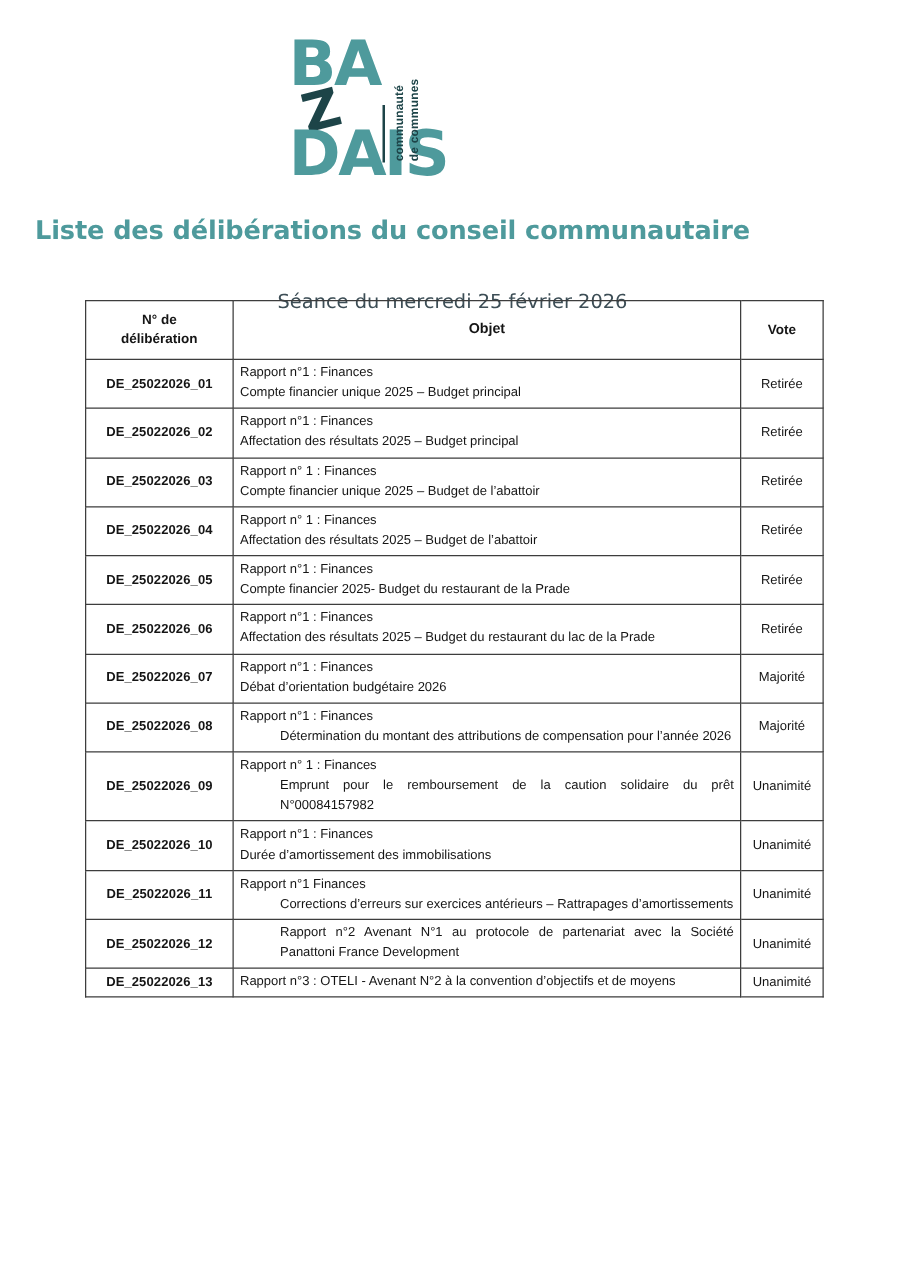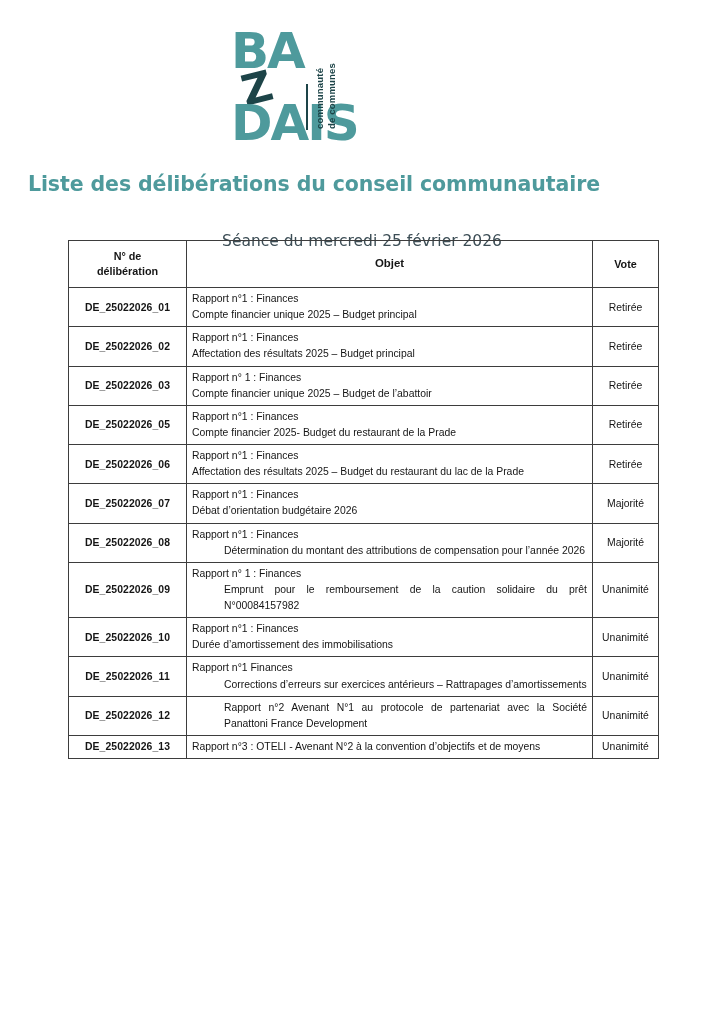--- a/index.html
+++ b/index.html
@@ -221,20 +221,28 @@
       </tr>
       <tr>
         <td class="cell-num">DE_25022026_03</td>
         <td class="cell-obj">
           <span class="obj-line">Rapport n° 1 :  Finances</span>
           <span class="obj-line">Compte financier unique 2025 – Budget de l’abattoir</span>
         </td>
         <td class="cell-vote">Retirée</td>
       </tr>
       <tr>
+        <td class="cell-num">DE_25022026_04</td>
+        <td class="cell-obj">
+          <span class="obj-line">Rapport n° 1 : Finances</span>
+          <span class="obj-line">Affectation des résultats 2025 – Budget de l’abattoir</span>
+        </td>
+        <td class="cell-vote">Retirée</td>
+      </tr>
+      <tr>
         <td class="cell-num">DE_25022026_05</td>
         <td class="cell-obj">
           <span class="obj-line">Rapport n°1 : Finances</span>
           <span class="obj-line">Compte financier 2025- Budget du restaurant de la Prade</span>
         </td>
         <td class="cell-vote">Retirée</td>
       </tr>
       <tr>
         <td class="cell-num">DE_25022026_06</td>
         <td class="cell-obj">

